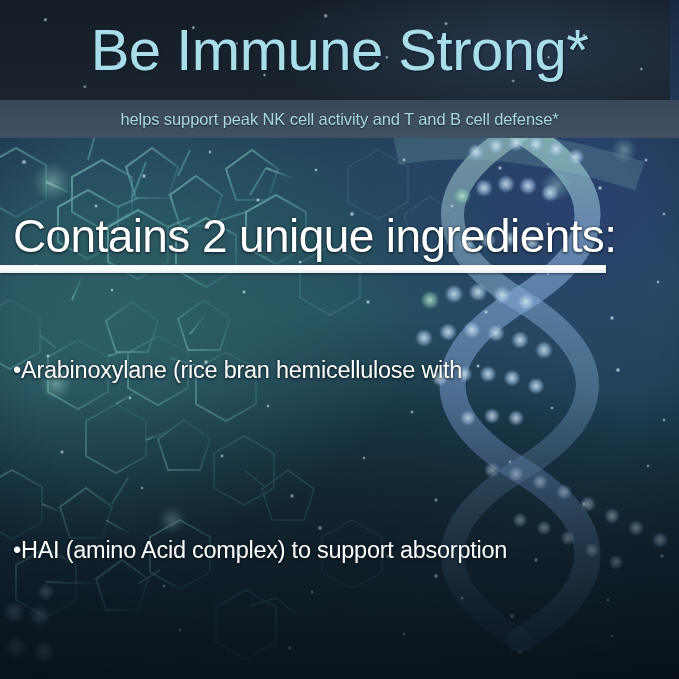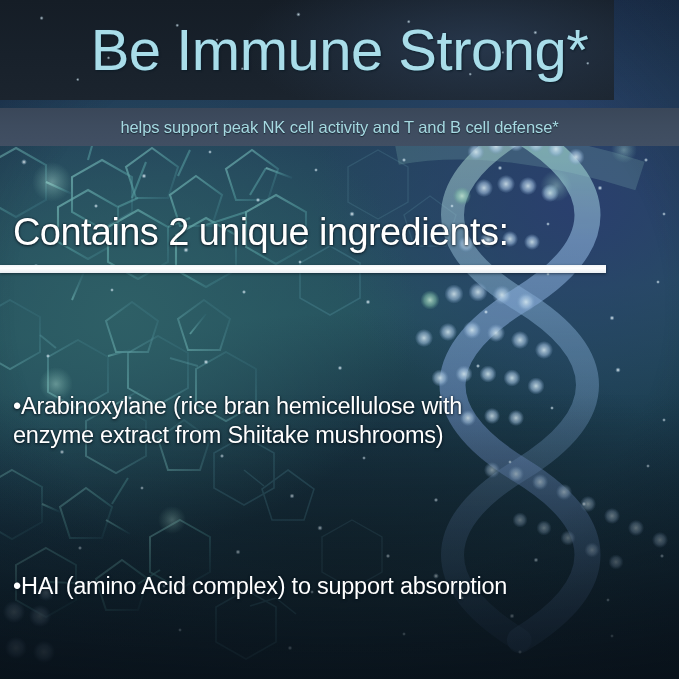--- a/index.html
+++ b/index.html
@@ -67,21 +67,21 @@
   #bg-particles svg {
     width: 100%;
     height: 100%;
     display: block;
   }
 
   
   #header-band {
     position: absolute;
     left: 0; top: 0;
-    width: 614px;
+    width: 670px;
     height: 100px;
     background:
       radial-gradient(ellipse 55% 120% at 78% 45%, rgba(44,62,86,0.75) 0%, rgba(30,42,58,0) 70%),
       linear-gradient(to bottom, #151d26 0%, #18212b 55%, #1b242e 100%);
     overflow: hidden;
   }
   #header-band-dots svg { width:100%; height:100%; display:block; }
 
   #title-text {
     position: absolute;
@@ -98,21 +98,21 @@
     letter-spacing: -0.5px;
     color: #a9dde9;
     text-shadow: 0 0 1px rgba(30,70,90,0.9), 1px 1px 2px rgba(10,25,35,0.85);
     white-space: nowrap;
   }
 
   
   #subtitle-band {
     position: absolute;
     left: 0;
-    top: 108px;
+    top: 100px;
     width: 679px;
     height: 38px;
     background: linear-gradient(to bottom, #3a4759 0%, #3e4c5f 48%, #414f63 100%);
     display: flex;
     align-items: center;
     justify-content: center;
     overflow: hidden;
   }
   #subtitle-text {
     font-size: 16.5px;
@@ -129,21 +129,21 @@
     left: 0;
     top: 138px;
     width: 679px;
     height: 541px;
   }
 
   #section-heading {
     position: absolute;
     left: 13px;
     top: 75px;
-    font-size: 38px;
+    font-size: 46px;
     line-height: 1;
     color: #ffffff;
     letter-spacing: -0.6px;
     white-space: nowrap;
     text-shadow: 0 1px 3px rgba(8,20,30,0.85), 0 0 2px rgba(10,24,34,0.6);
   }
 
   #heading-rule {
     position: absolute;
     left: 0;
@@ -156,21 +156,20 @@
 
   .bullet-block {
     position: absolute;
     left: 13px;
     color: #ffffff;
     font-size: 23.5px;
     line-height: 29px;
     letter-spacing: -0.25px;
     text-shadow: 0 1px 3px rgba(8,20,30,0.9), 0 0 2px rgba(10,24,34,0.55);
     white-space: nowrap;
-    margin-top: 36px;
   }
   #bullet-1 { top: 218px; }
   #bullet-2 { top: 398px; }
   .bullet-line { display: block; }
 </style>
 </head>
 <body>
 
 <div id="poster">
 
@@ -512,21 +511,20 @@
   </div>
 
   <div id="content">
 
     <div id="section-heading">Contains 2 unique ingredients:</div>
 
     <div id="heading-rule"></div>
 
     <div class="bullet-block" id="bullet-1">
       <span class="bullet-line">•Arabinoxylane (rice bran hemicellulose with</span>
-      <span class="bullet-line">enzyme extract from Shiitake mushrooms)</span>
     </div>
 
     <div class="bullet-block" id="bullet-2">
       <span class="bullet-line">•HAI (amino Acid complex) to support absorption</span>
     </div>
 
   </div>
 </div>
 
 </body></html>

